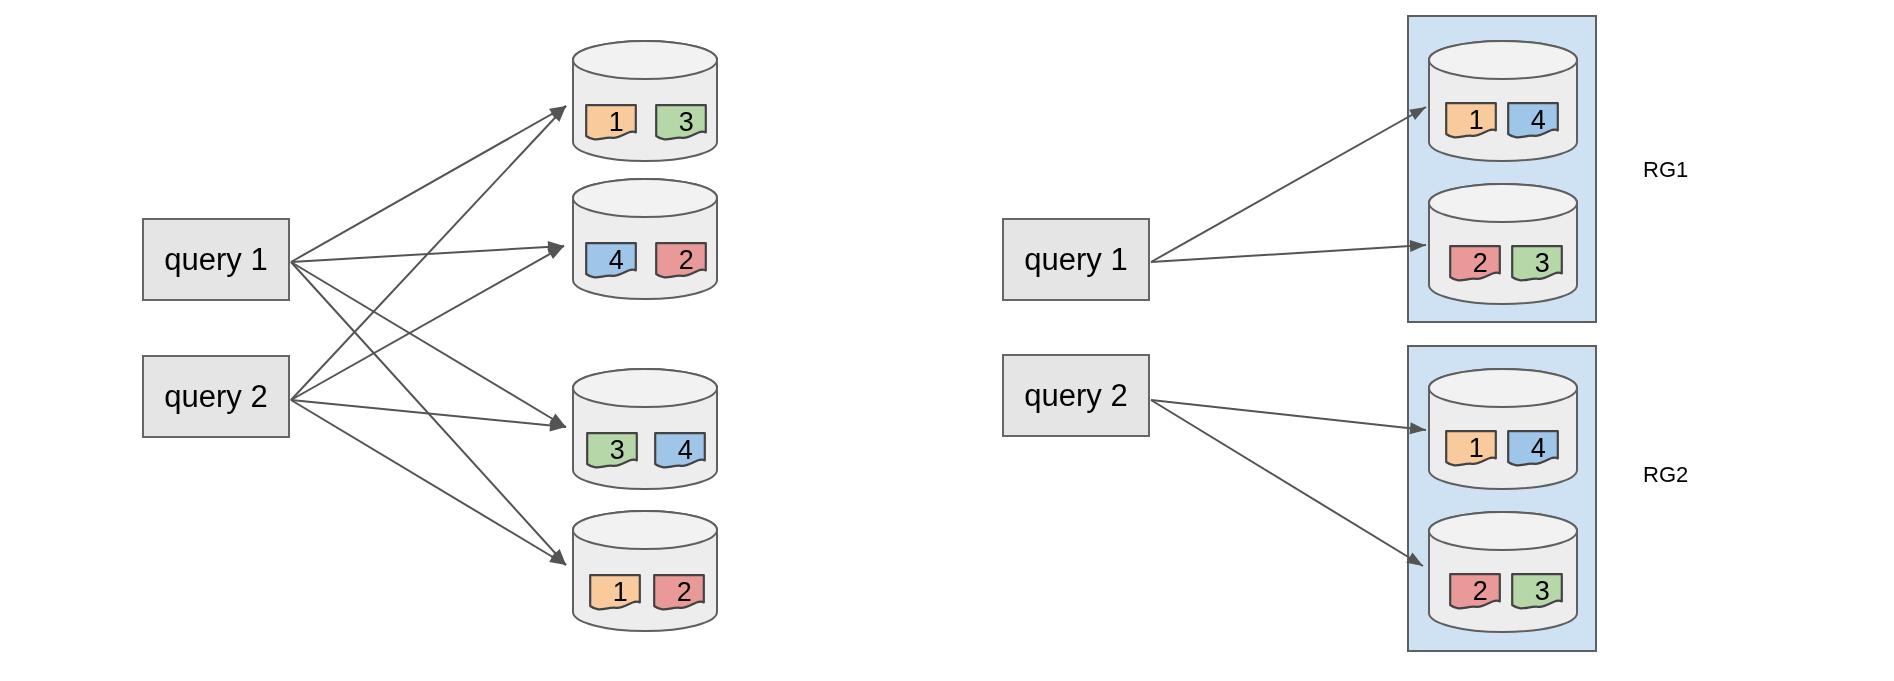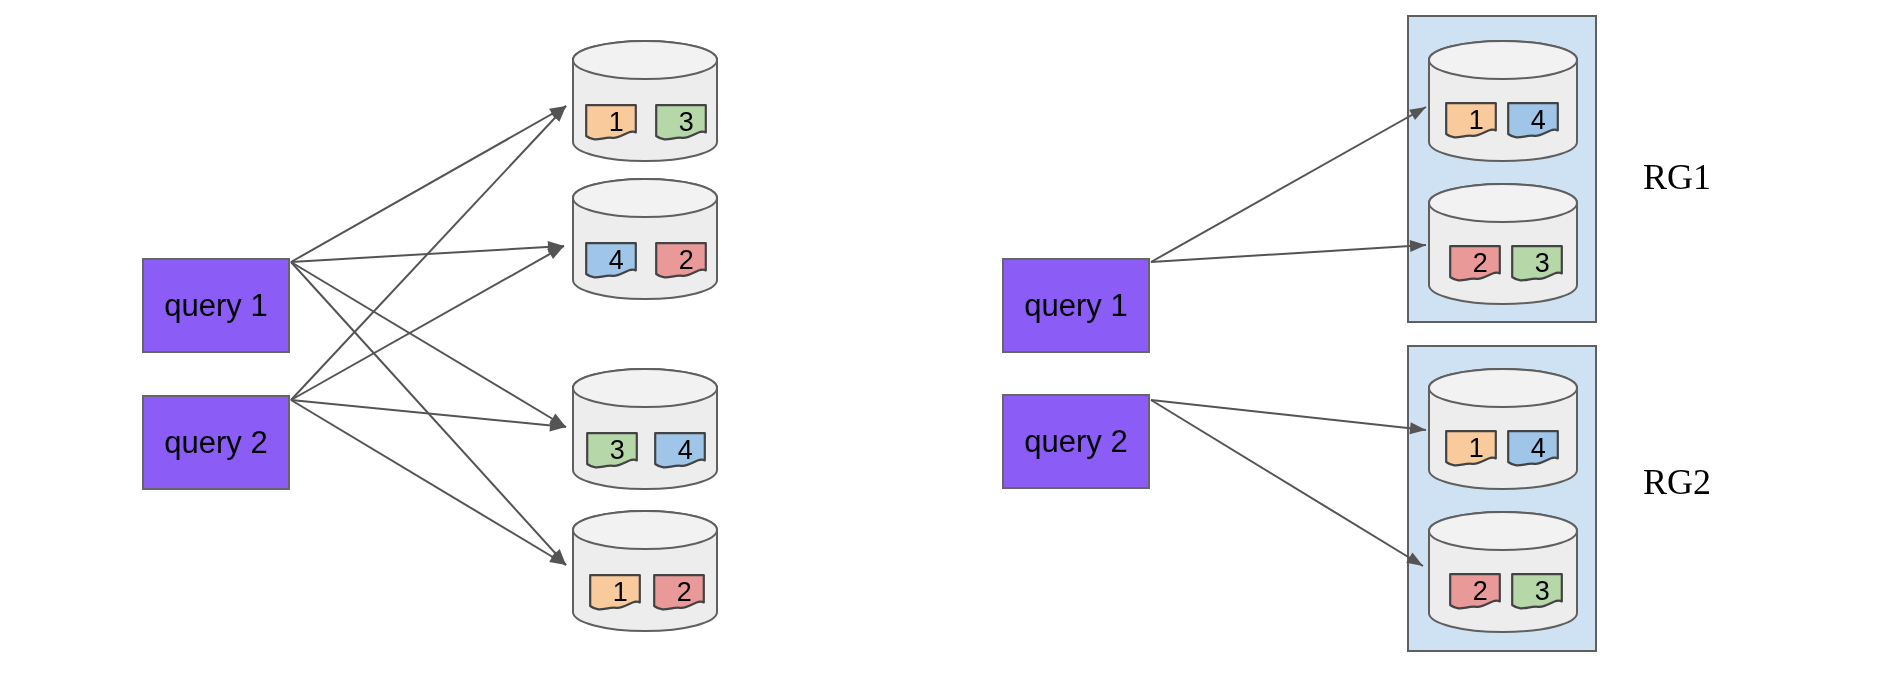--- a/index.html
+++ b/index.html
@@ -2,26 +2,26 @@
 <html><head>
 <meta charset="utf-8">
 <style>
   html,body{margin:0;padding:0;background:#ffffff;}
   #canvas{
     position:relative;width:1894px;height:681px;background:#ffffff;overflow:hidden;
     font-family:"Liberation Sans","DejaVu Sans",sans-serif;color:#000;
   }
   .layer{position:absolute;inset:0;}
   .qbox{
-    position:absolute;width:148px;height:95px;background:#8b5cf6;border:2px solid #666666;
+    position:absolute;width:148px;height:83px;background:#e5e5e5;border:2px solid #666666;
     box-sizing:border-box;display:flex;align-items:center;justify-content:center;
-    font-size:31px;line-height:1;margin-top:40px;
+    font-size:31px;line-height:1;
   }
   .rg-box{position:absolute;background:#cfe2f3;border:2px solid #5f5f5f;box-sizing:border-box;}
-  .rg-label{position:absolute;font-size:36px;line-height:1;font-family:Liberation Serif, serif;}
+  .rg-label{position:absolute;font-size:22px;line-height:1;}
   svg.overlay{position:absolute;left:0;top:0;}
   .doc{position:absolute;width:52px;height:40px;}
   .doc svg{display:block;overflow:visible;}
   .doc-num{
     position:absolute;left:24%;top:0;right:2px;text-align:center;
     font-size:27px;line-height:36px;
   }
 </style>
 </head>
 <body>

